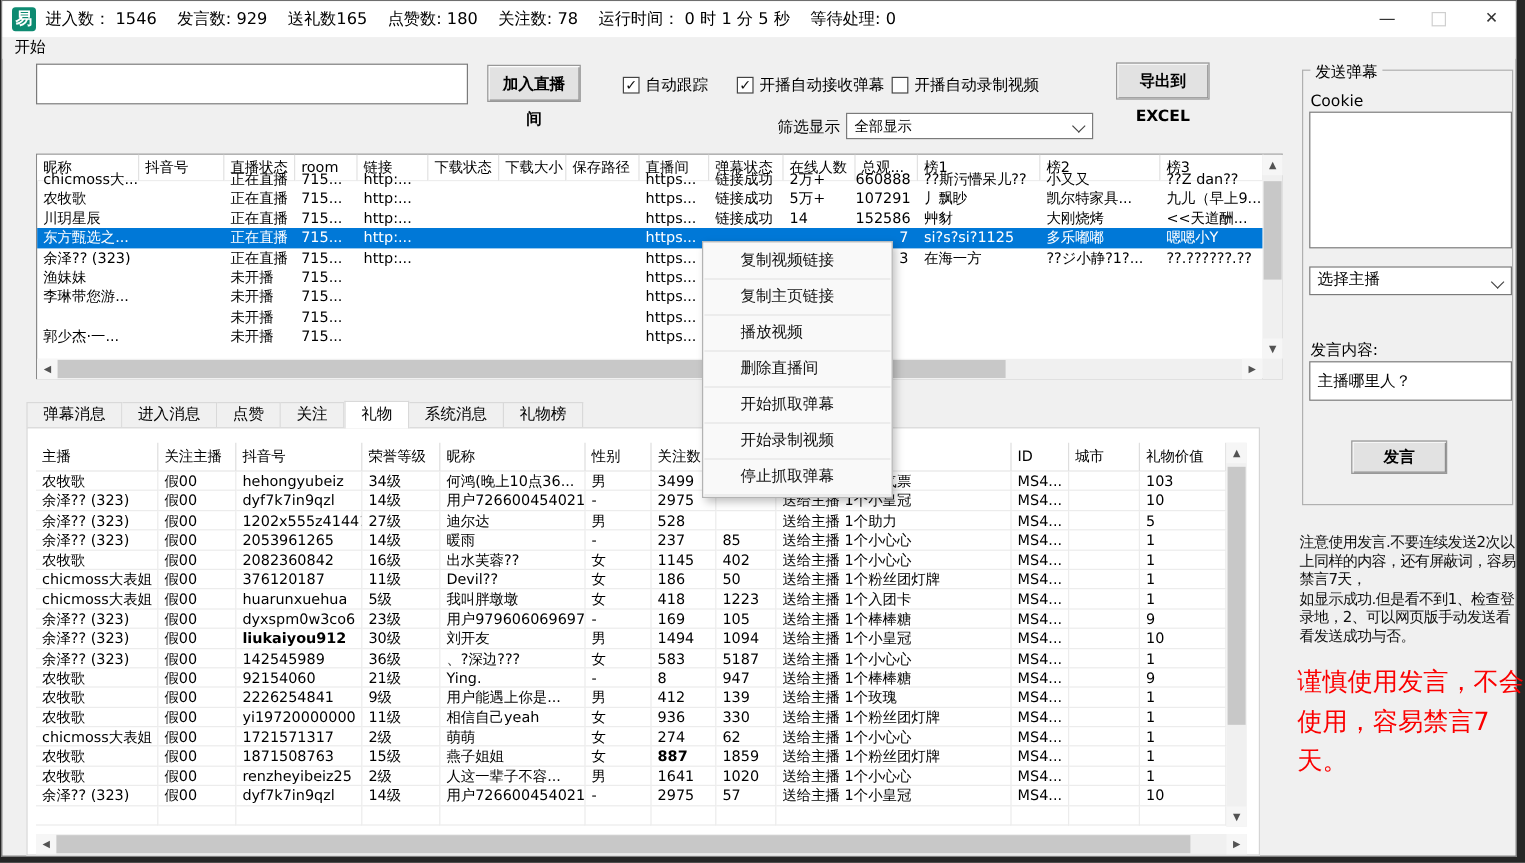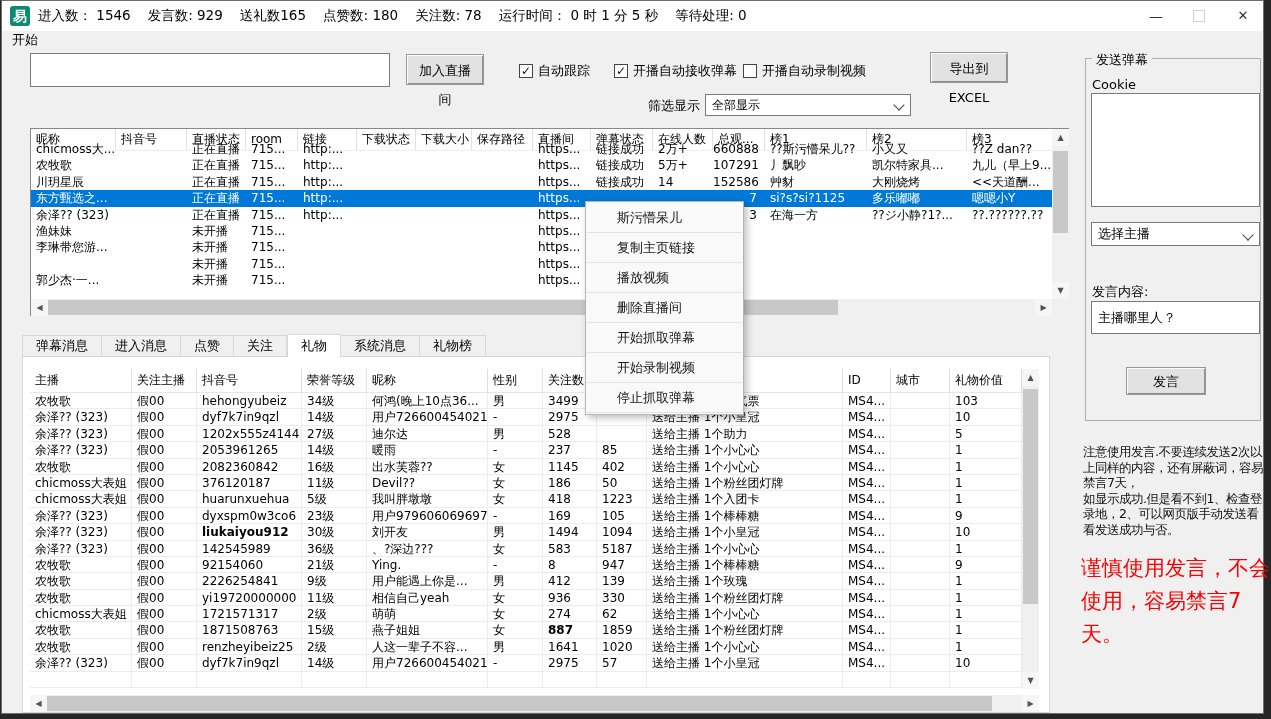--- a/index.html
+++ b/index.html
@@ -20,21 +20,21 @@
   #btn-close{left:1220px;font-size:13px;}
   
   #menubar{position:absolute;left:0;top:30px;width:100%;height:18px;background:#f0f0f0;font-size:13px;}
   .menuitem{display:inline-block;padding:0 6px;margin-left:4px;line-height:18px;}
   
   .tbox{position:absolute;background:#fff;border:1px solid #7a7a7a;box-sizing:border-box;}
   #room-input{left:28px;top:52px;width:360px;height:34px;font-size:13px;padding:0 6px;
               font-family:inherit;outline:none;}
   .btn{position:absolute;background:#e2e2e2;border:1px solid #989898;box-sizing:border-box;
        box-shadow:inset 1px 1px 0 #fdfdfd, inset -1px -1px 0 #8f8f8f;
-       font-size:13px;text-align:center;font-family:inherit;}
+       font-size:13px;text-align:center;font-family:inherit;font-weight:bold;}
   #join-btn{left:404px;top:53px;width:78px;height:31px;line-height:29px;}
   #export-btn{left:928px;top:51px;width:78px;height:31px;line-height:29px;}
   .cb{position:absolute;top:62px;height:16px;display:flex;align-items:center;gap:5px;font-size:13px;}
   .cbbox{width:14px;height:14px;background:#fff;border:1px solid #444;box-sizing:border-box;
          font-size:12px;line-height:12px;text-align:center;color:#111;}
   #filter-label{position:absolute;left:646px;top:96px;font-size:13px;}
   .combo{position:absolute;background:#fff;border:1px solid #7a7a7a;box-sizing:border-box;
          font-size:12px;line-height:20px;padding-left:6px;}
   .chev{position:absolute;right:7px;top:6px;width:7px;height:7px;border-right:1px solid #444;
         border-bottom:1px solid #444;transform:rotate(45deg);}
@@ -606,21 +606,21 @@
       <div class="sbtn" style="left:0;top:303px;width:17px;height:17px;font-size:8px;line-height:17px;">▼</div>
     </div>
     <div class="hscroll" style="left:7px;top:338px;width:1009px;height:17px;">
       <div class="sbtn" style="left:0;top:0;width:17px;height:17px;font-size:8px;line-height:17px;">◀</div>
       <div class="thumb" style="left:17px;top:1px;width:945px;height:15px;"></div>
       <div class="sbtn" style="left:992px;top:0;width:17px;height:17px;font-size:8px;line-height:17px;">▶</div>
     </div>
   </div>
 
   <div id="ctxmenu">
-      <div class="mitem">斯污懵呆儿</div>
+      <div class="mitem">复制视频链接</div>
       <div class="msep"></div>
       <div class="mitem">复制主页链接</div>
       <div class="msep"></div>
       <div class="mitem">播放视频</div>
       <div class="msep"></div>
       <div class="mitem">删除直播间</div>
       <div class="msep"></div>
       <div class="mitem">开始抓取弹幕</div>
       <div class="msep"></div>
       <div class="mitem">开始录制视频</div>

